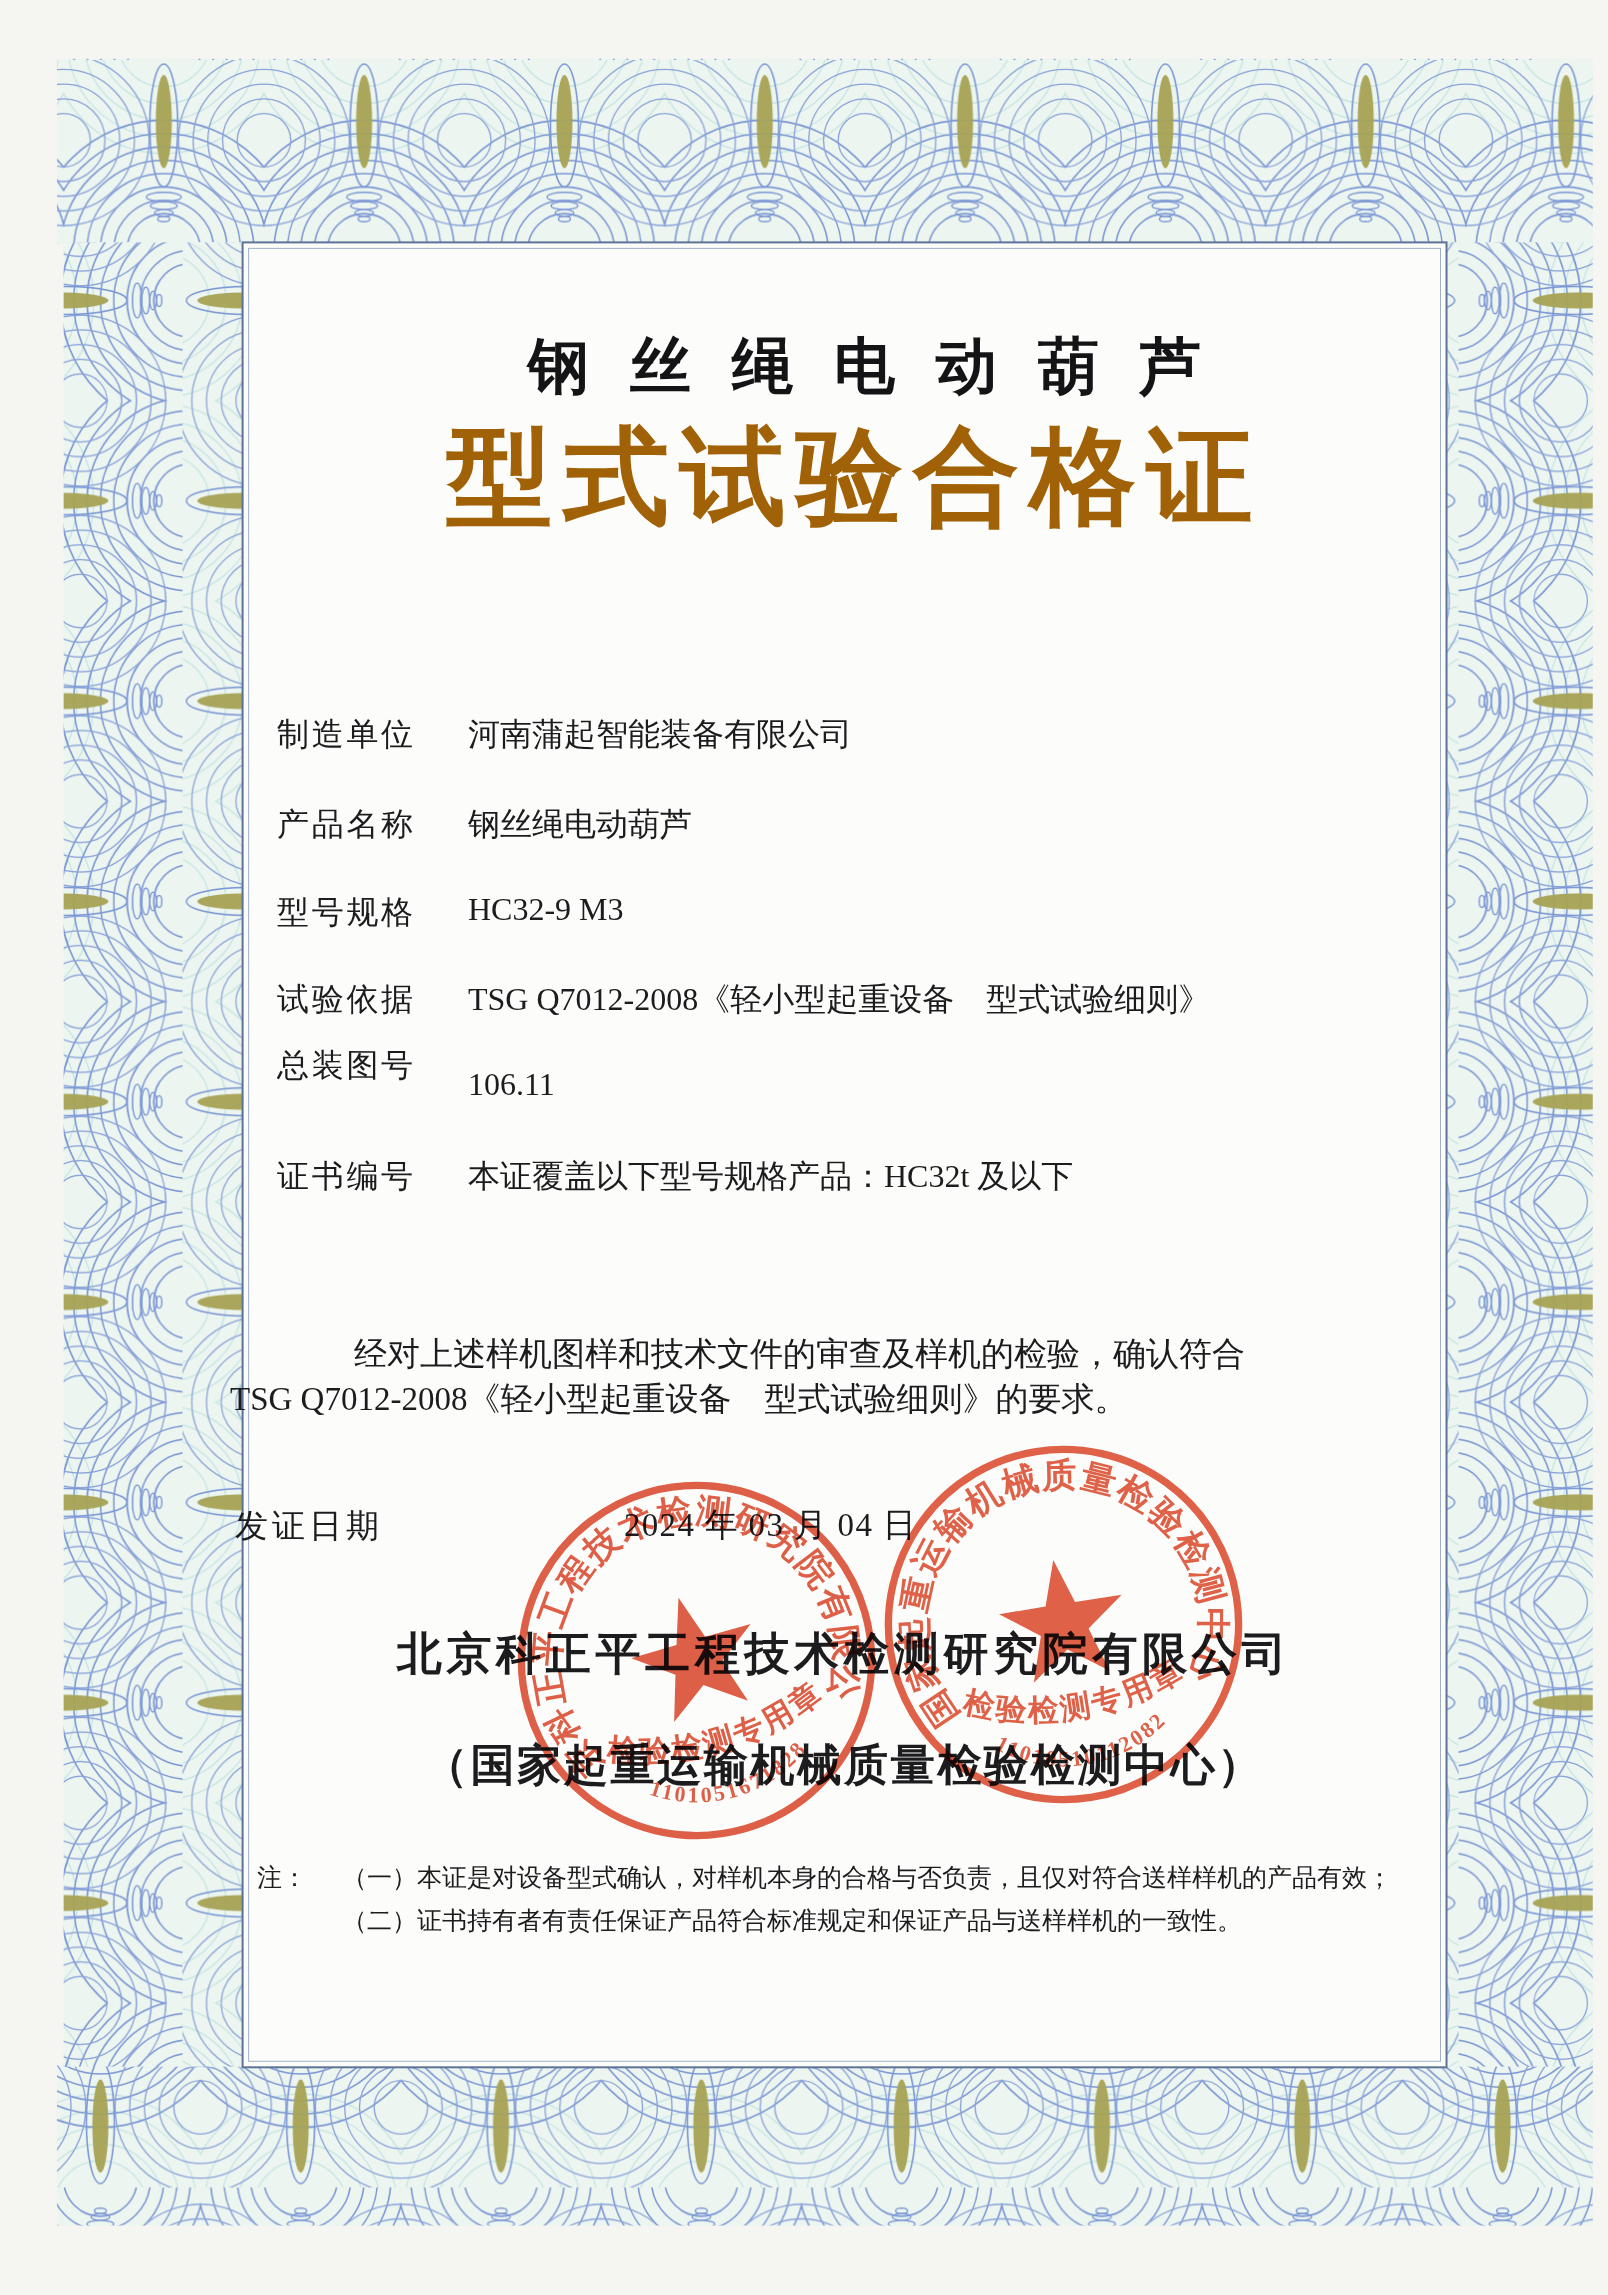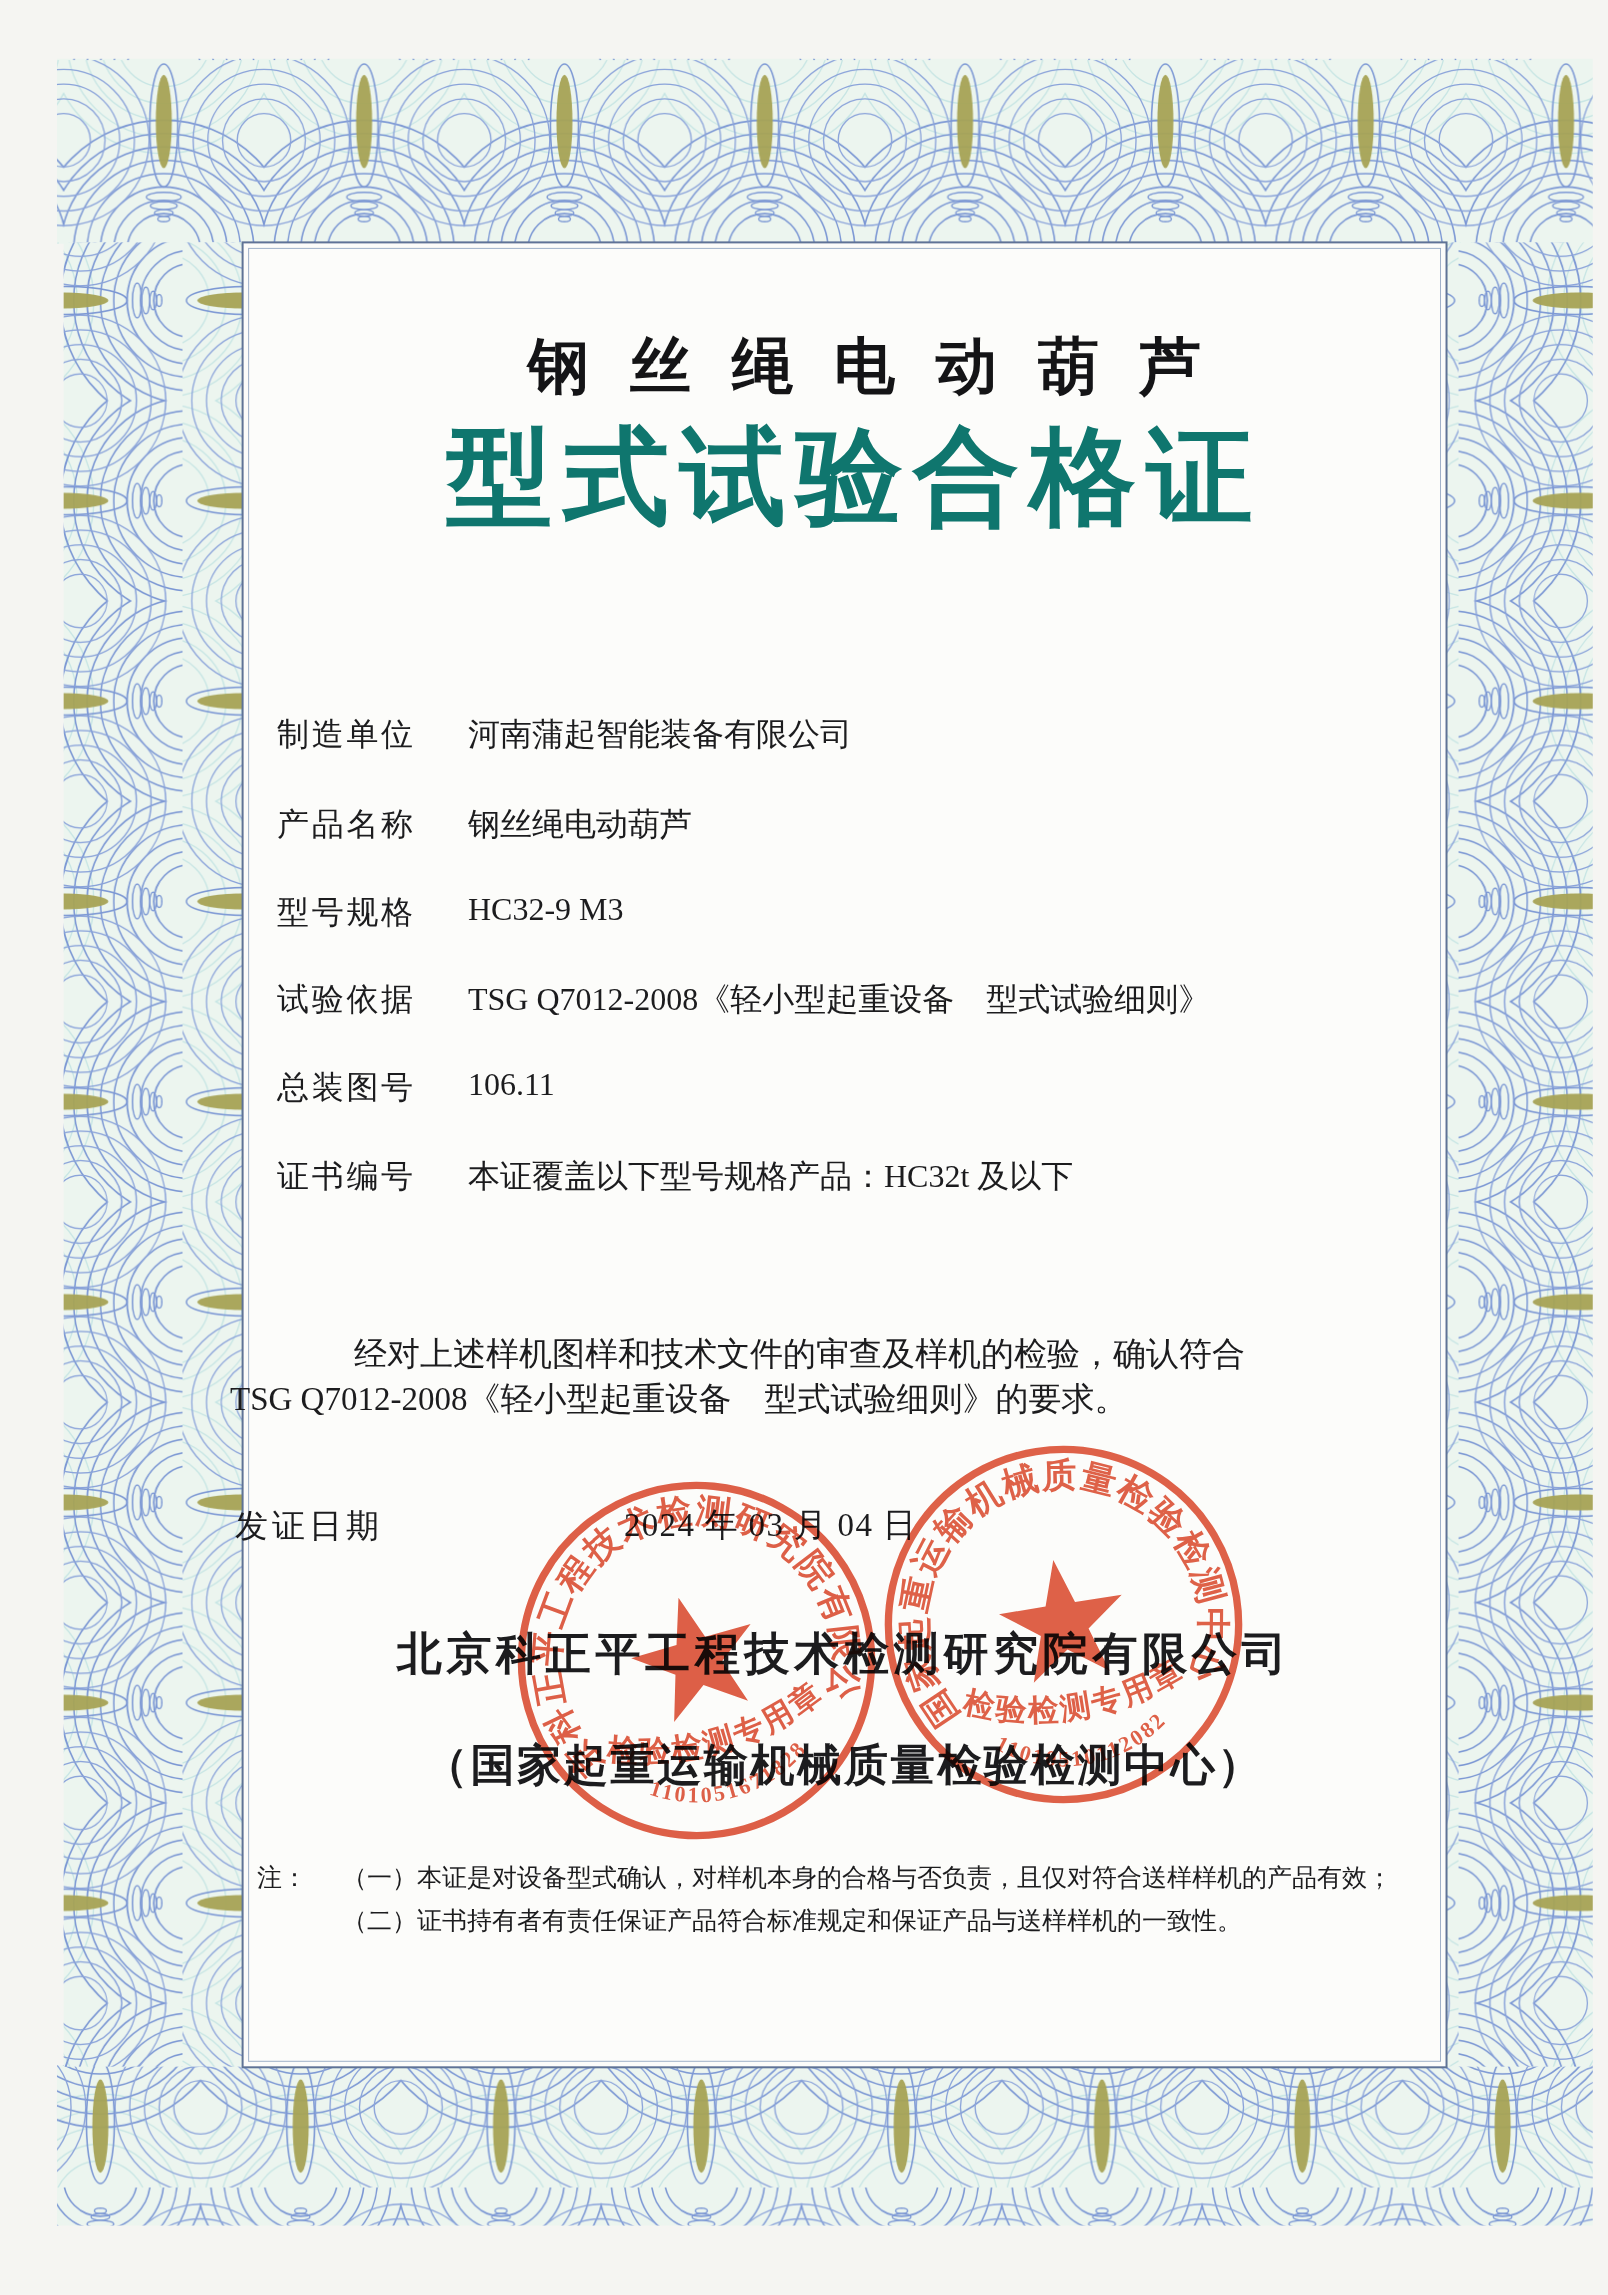--- a/index.html
+++ b/index.html
@@ -5,21 +5,21 @@
   html,body{margin:0;padding:0;background:#e9e9e6;}
   .page{
     position:relative; width:1609px; height:2295px; margin:0 auto;
     background:#f5f5f2; overflow:hidden;
     font-family:"Liberation Serif","DejaVu Serif",serif; color:#1c1c1e;
   }
   .border-svg{position:absolute; left:0; top:0; z-index:0;}
   .abs{position:absolute; z-index:2; white-space:nowrap;}
   .center-band{left:242px; width:1204px; text-align:center;}
   .subtitle{top:326px; font-size:61px; font-weight:700; letter-spacing:41px; padding-left:41px; color:#141416;}
-  .main-title{top:406px; font-size:106px; font-weight:900; letter-spacing:10.7px; padding-left:10.7px; color:#0f766e;}
+  .main-title{top:406px; font-size:106px; font-weight:900; letter-spacing:10.7px; padding-left:10.7px; color:#a16207;}
   .certno{top:592px; font-size:33px; letter-spacing:1.3px;}
   .field-label{left:277px; font-size:32px; letter-spacing:2.7px;}
   .field-value{left:468px; font-size:32px;}
   .statement{font-size:33px;}
   .issue-label{left:235px; top:1504px; font-size:33px; letter-spacing:4px;}
   .issue-date{left:624px; top:1503px; font-size:33px; letter-spacing:1.3px;}
   .issuer1{top:1624px; font-size:45px; font-weight:700; letter-spacing:4.7px;}
   .issuer2{top:1736px; font-size:44px; font-weight:700; letter-spacing:2.7px;}
   .note-mark{left:257px; top:1861px; font-size:25px;}
   .note-line1{left:342px; top:1861px; font-size:25px;}
@@ -110,21 +110,21 @@
 
   <div class="abs field-label" style="top:803px">产品名称</div>
   <div class="abs field-value" style="top:803px">钢丝绳电动葫芦</div>
 
   <div class="abs field-label" style="top:891px">型号规格</div>
   <div class="abs field-value" style="top:891px">HC32-9 M3</div>
 
   <div class="abs field-label" style="top:978px">试验依据</div>
   <div class="abs field-value" style="top:978px">TSG Q7012-2008《轻小型起重设备　型式试验细则》</div>
 
-  <div class="abs field-label" style="top:1066px">总装图号</div>
+  <div class="abs field-label" style="top:1044px">总装图号</div>
   <div class="abs field-value" style="top:1066px">106.11</div>
 
   <div class="abs field-label" style="top:1155px">证书编号</div>
   <div class="abs field-value" style="top:1155px">本证覆盖以下型号规格产品：HC32t 及以下</div>
 
   <div class="abs statement" style="left:354px; top:1332px">经对上述样机图样和技术文件的审查及样机的检验，确认符合</div>
   <div class="abs statement" style="left:230px; top:1377px">TSG Q7012-2008《轻小型起重设备　型式试验细则》的要求。</div>
 
   <div class="abs issue-label">发证日期</div>
   <div class="abs issue-date">2024 年 03 月 04 日</div>

